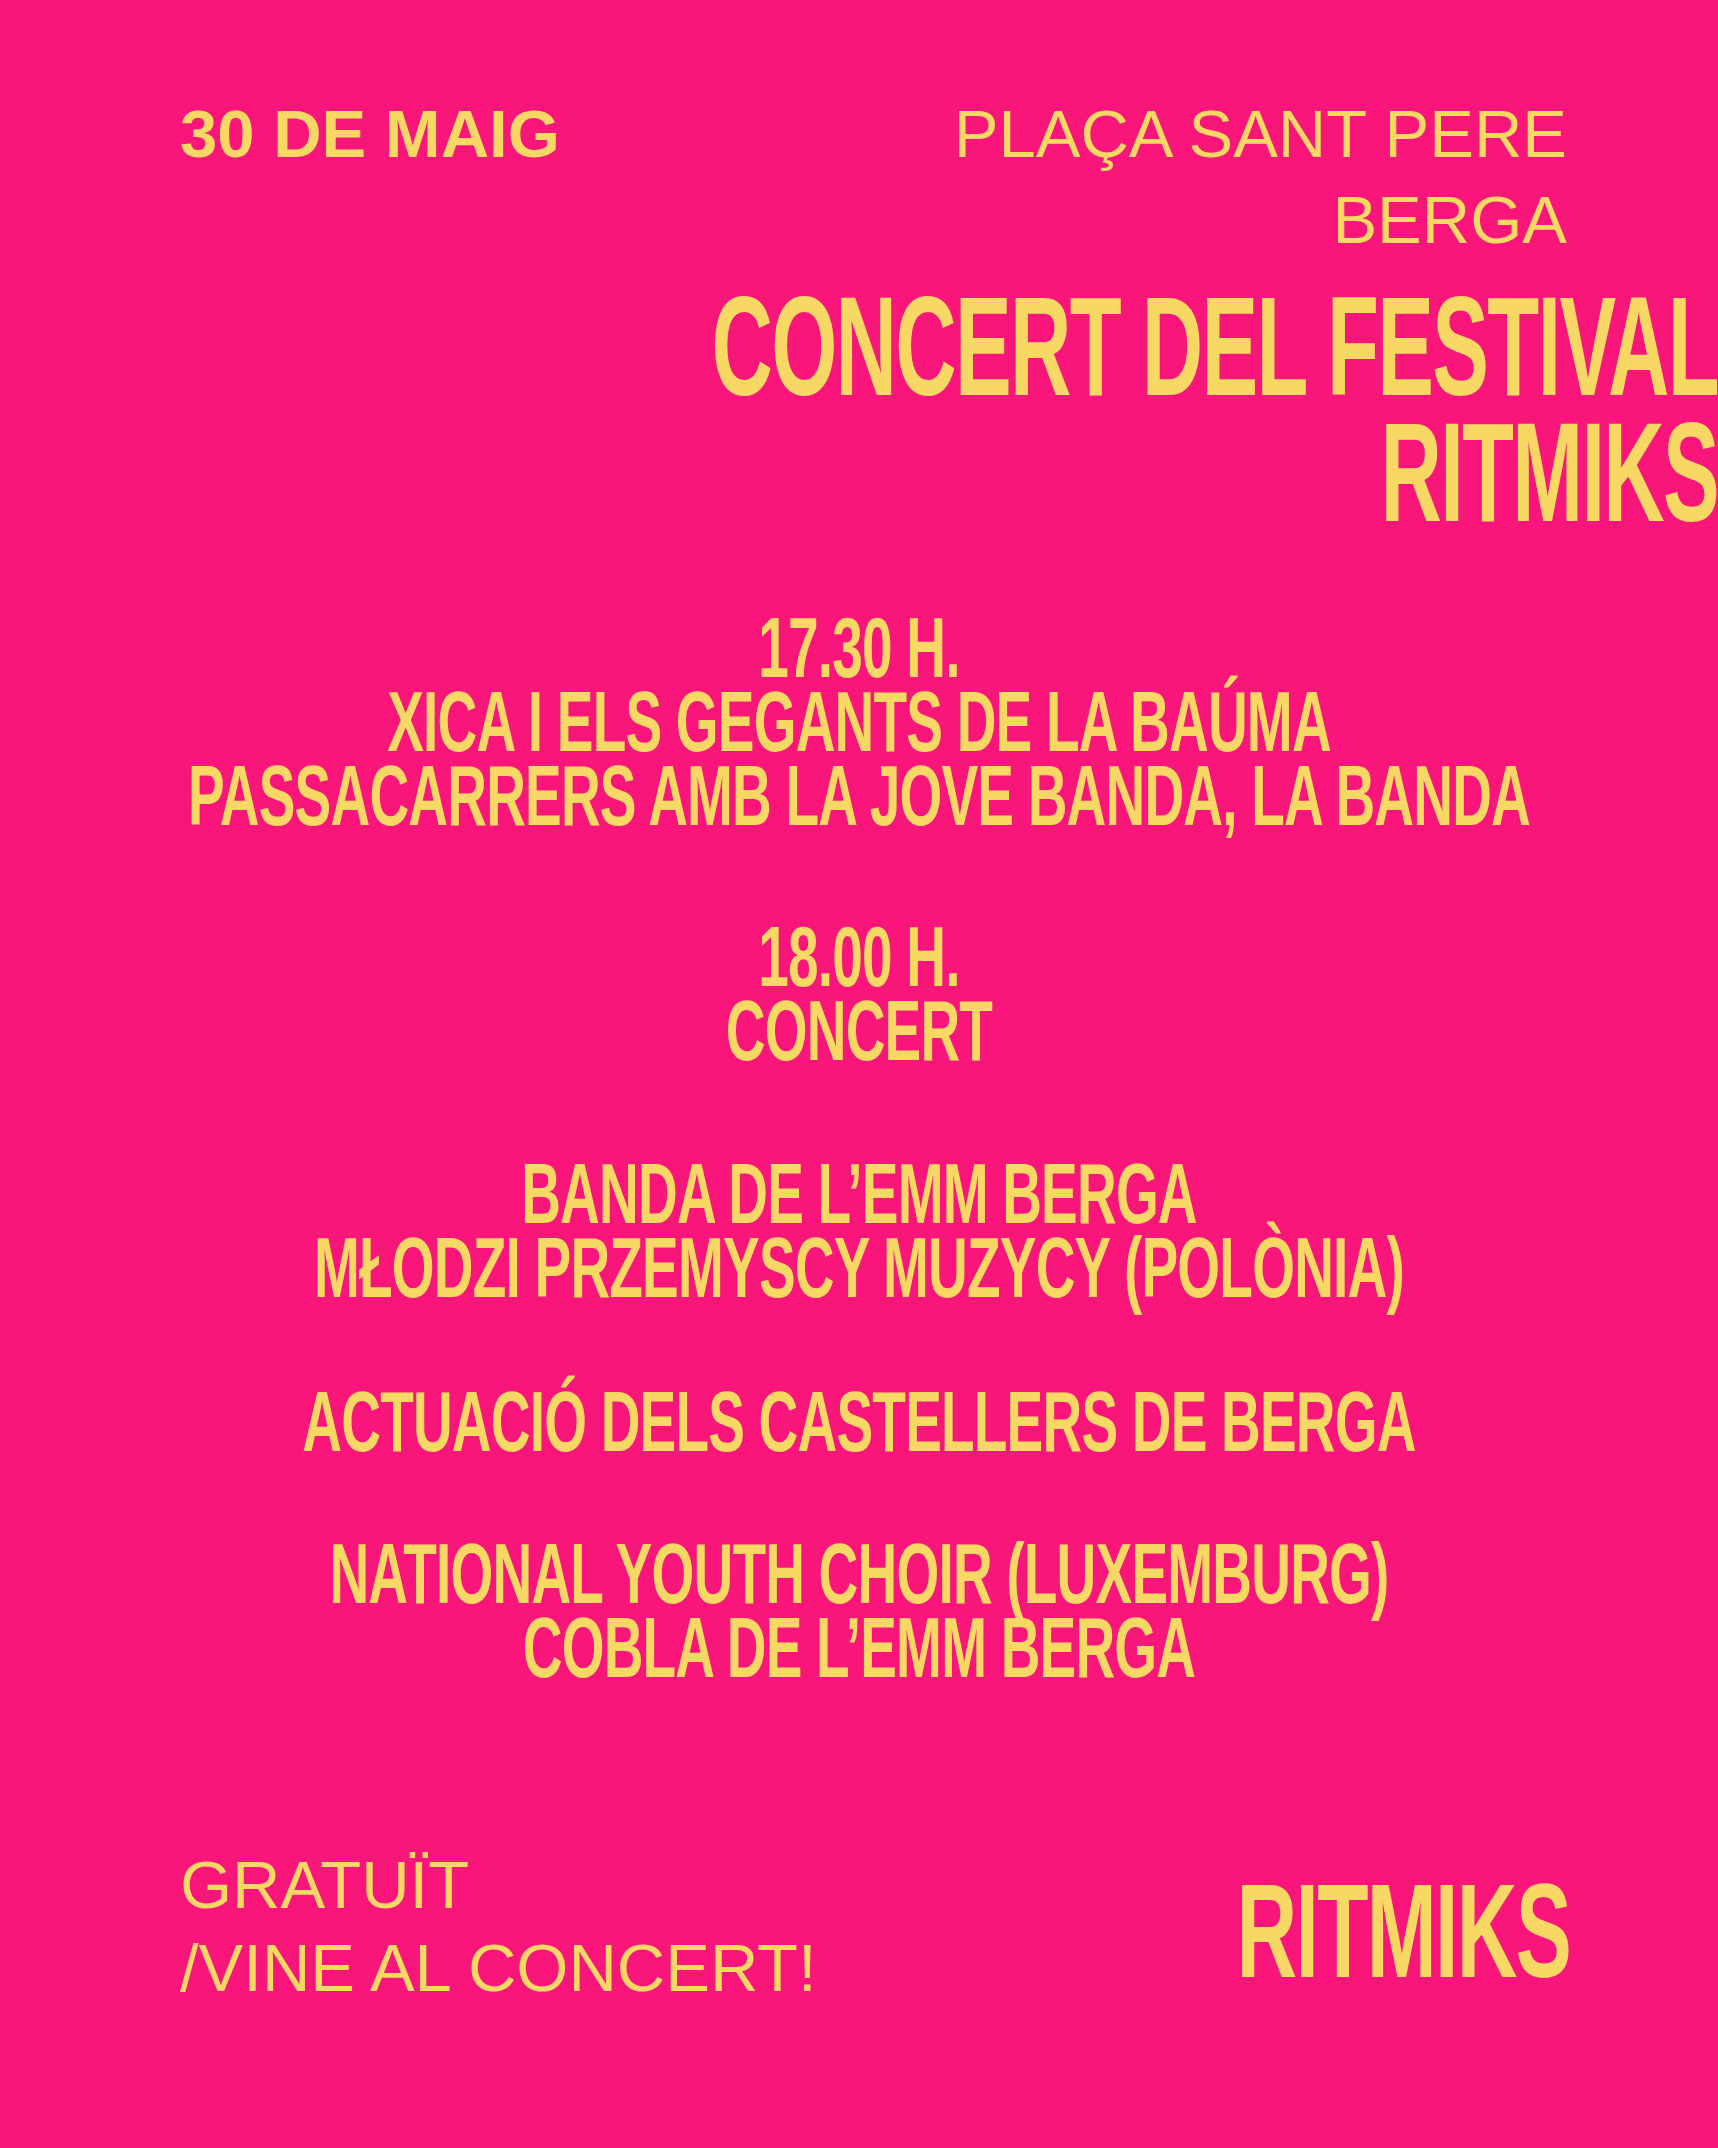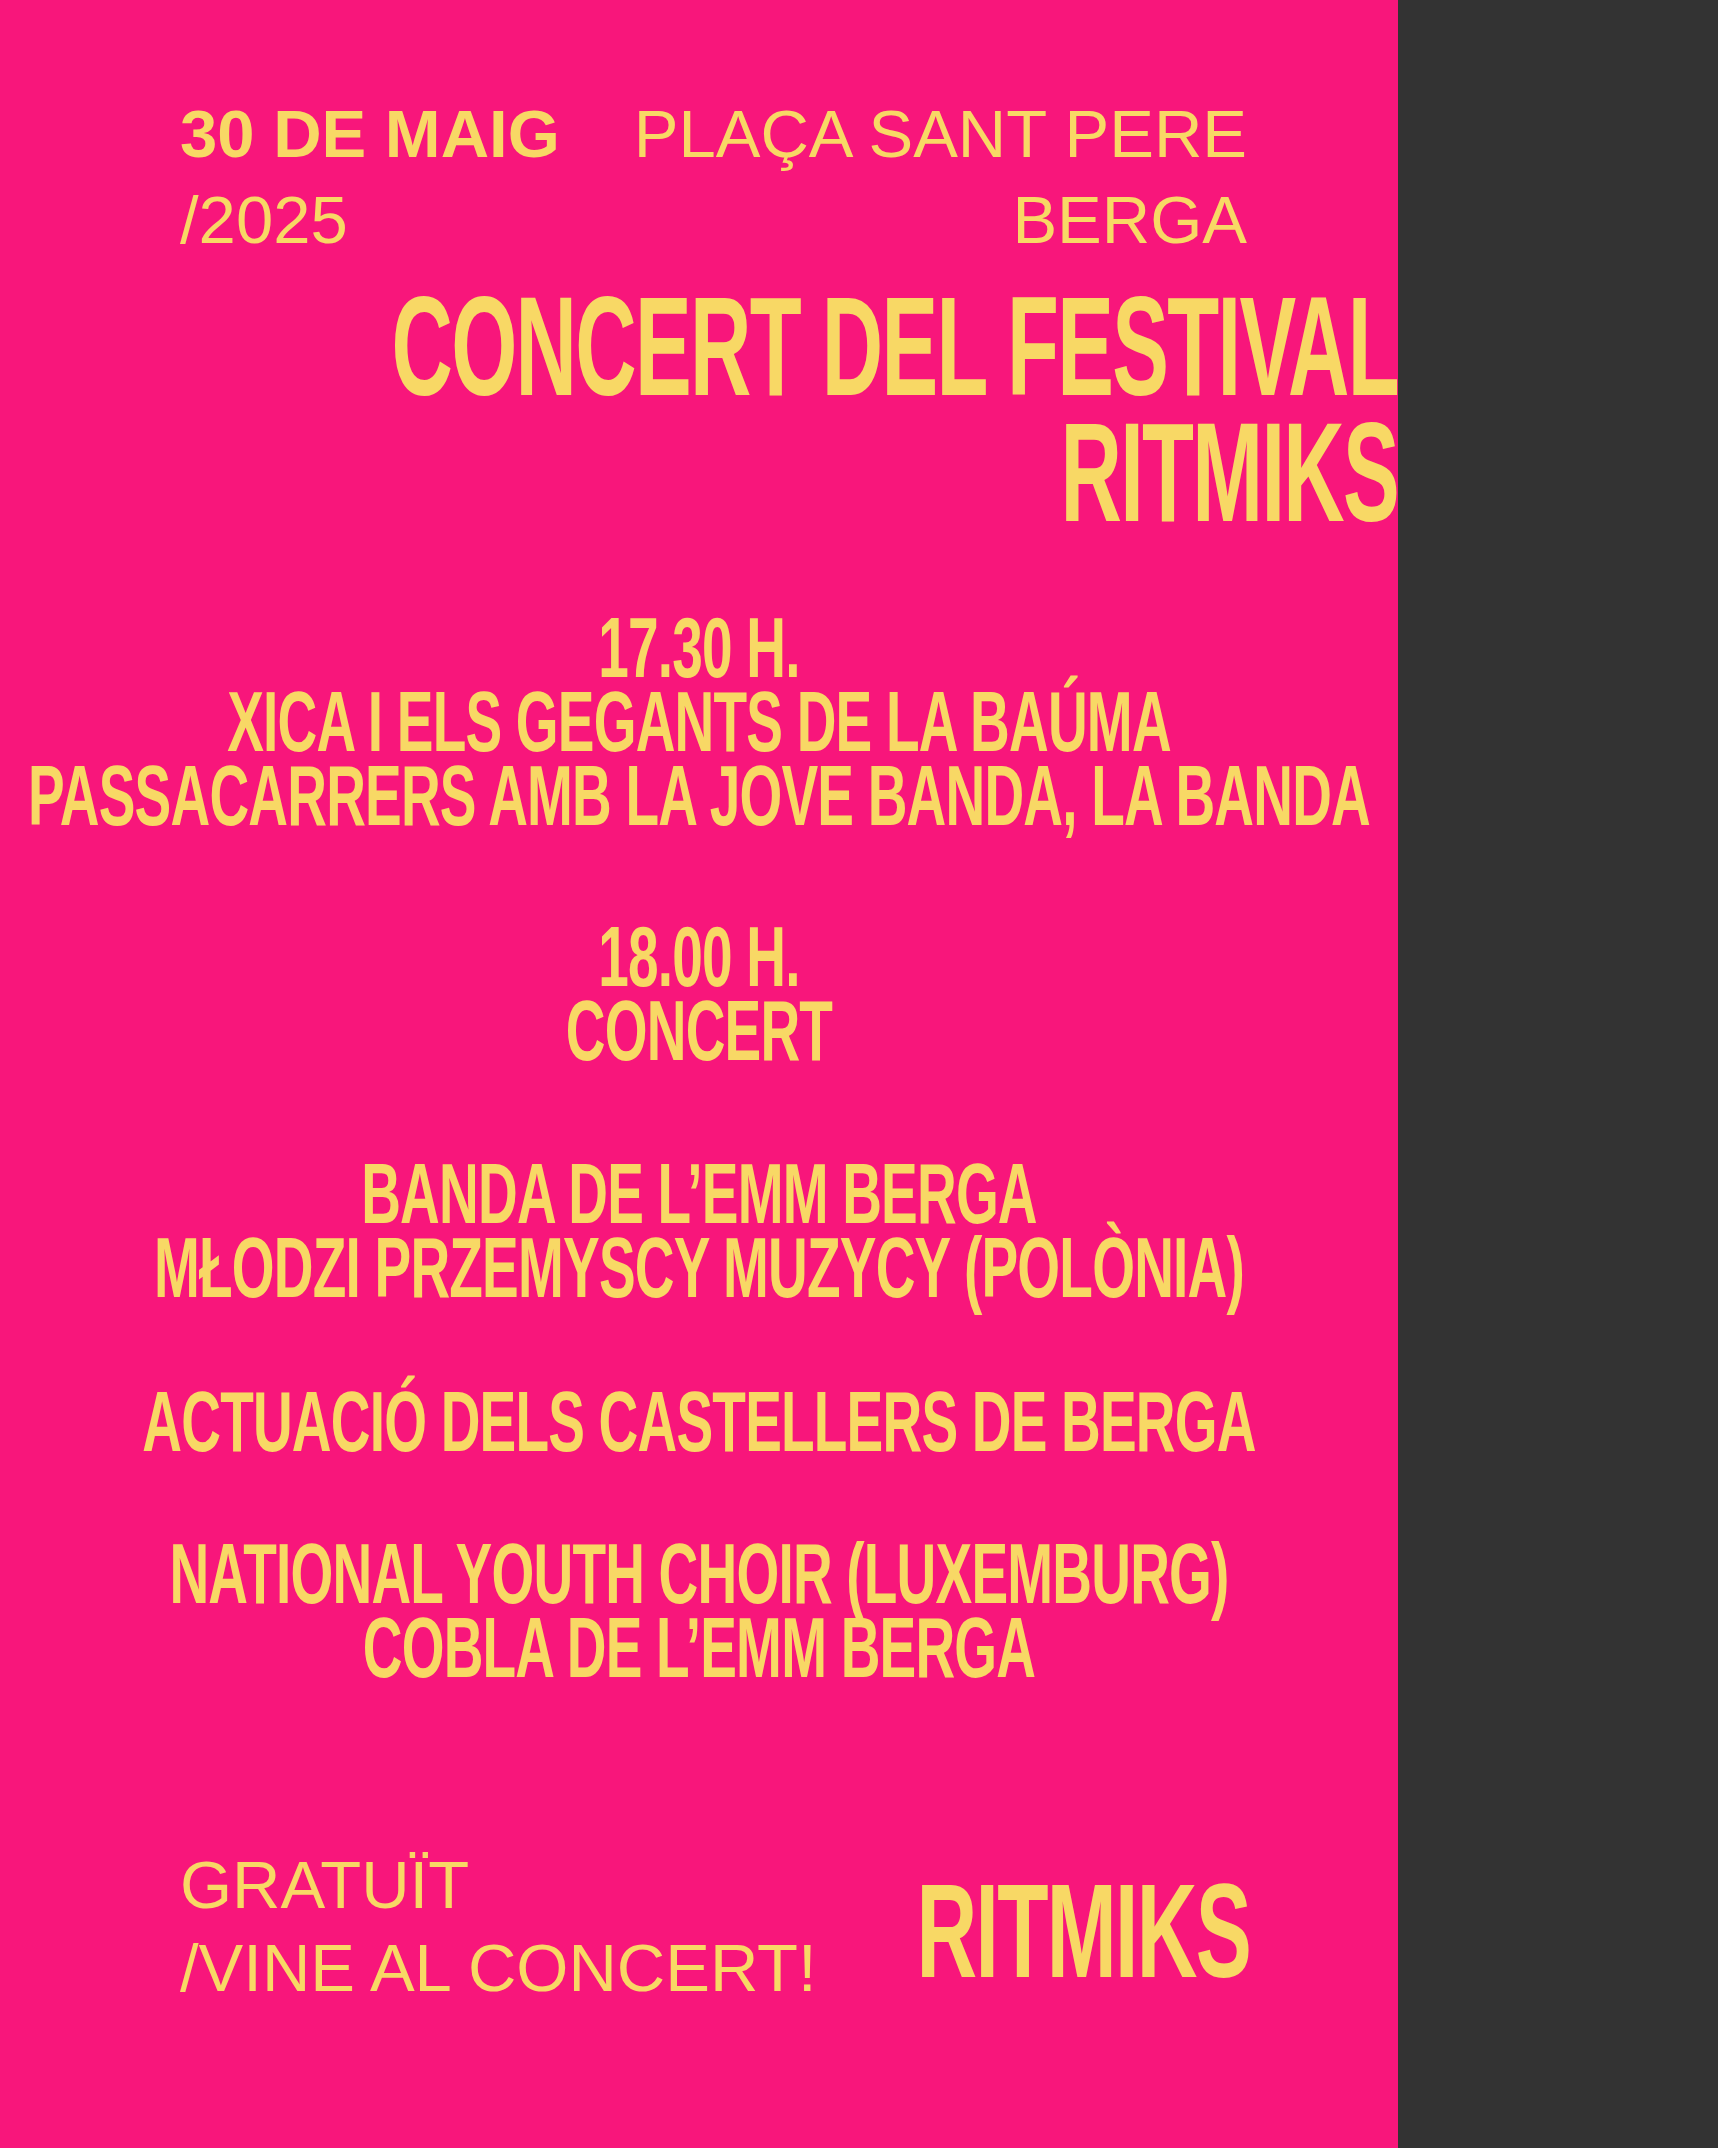--- a/index.html
+++ b/index.html
@@ -1,18 +1,18 @@
 <!DOCTYPE html>
 <html style="font-size:13.4px"><head>
 <meta charset="utf-8">
 <style>
   html, body { margin: 0; padding: 0; background: #333; }
   .page {
     position: relative;
-    width: 1398px;
+    width: 1718px;
     height: 2148px;
     background: #F8167B;
     overflow: hidden;
     font-family: "Liberation Sans", sans-serif;
     color: #F8D865;
   }
   .hdr {
     position: absolute;
     top: 91px;
     font-size: 67px;
@@ -83,21 +83,20 @@
     transform: scaleY(1.6);
   }
 </style>
 </head>
 <body>
 
 <div class="page">
 
   <div class="hdr hdr-left">
     <div class="bold">30 DE MAIG</div>
-    <div>/2025</div>
   </div>
 
   <div class="hdr hdr-right">
     <div>PLAÇA SANT PERE</div>
     <div>BERGA</div>
   </div>
 
   <div class="title">
     <div class="line"><span class="cond">CONCERT DEL FESTIVAL</span></div>
     <div class="line"><span class="cond">RITMIKS</span></div>

